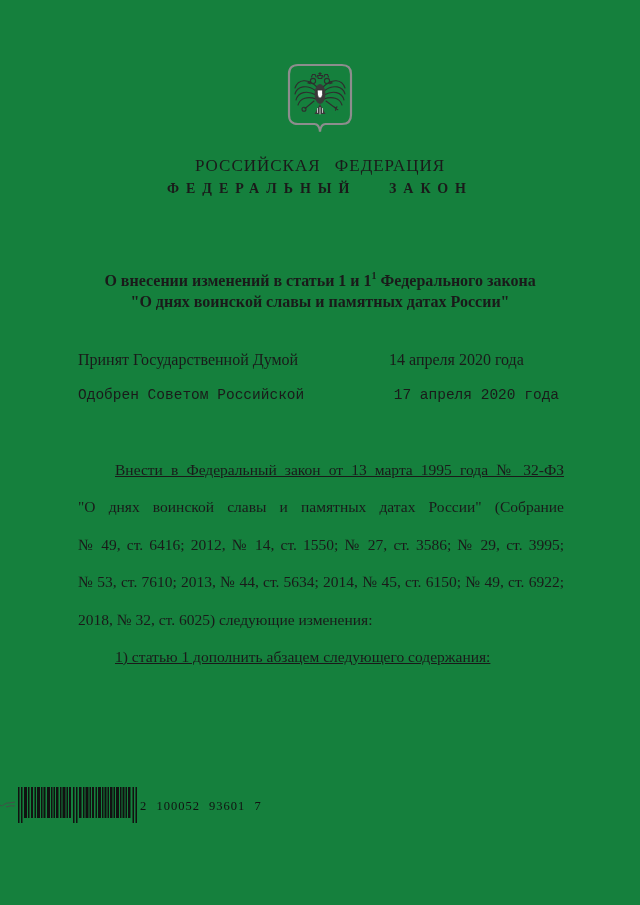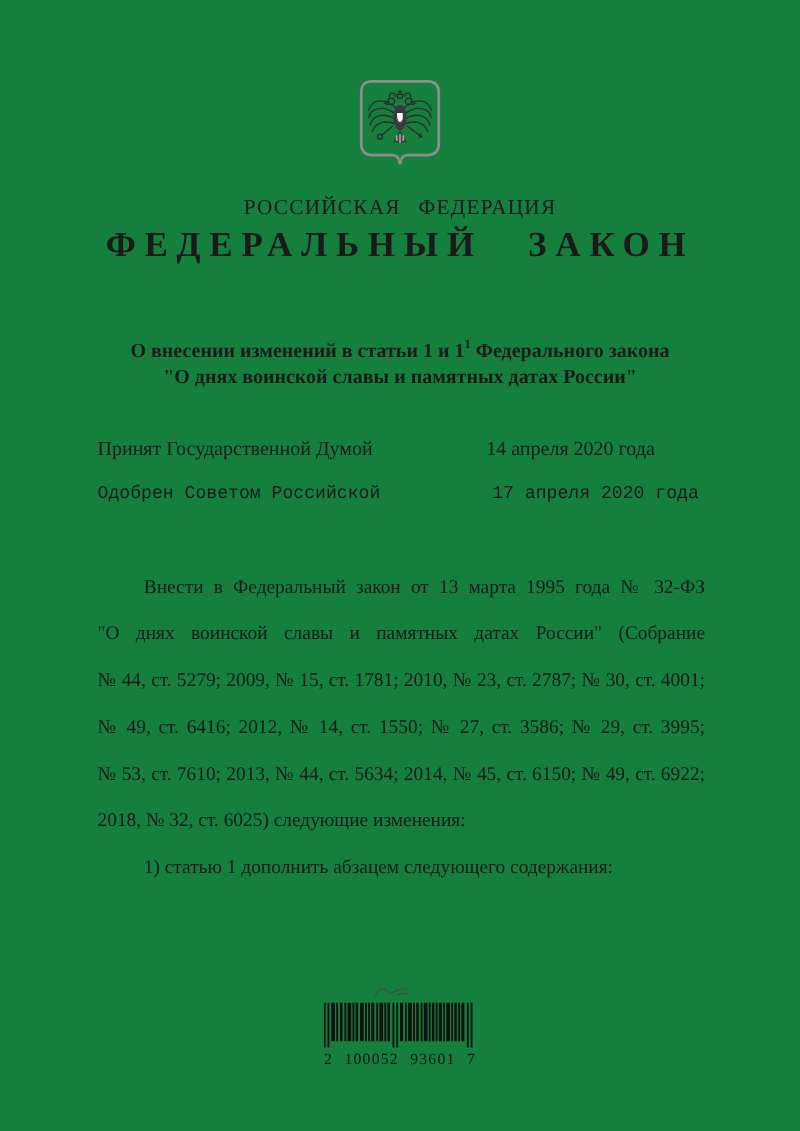--- a/index.html
+++ b/index.html
@@ -16,21 +16,21 @@
   
   .crest { position: absolute; left: 286px; top: 63px; width: 68px; height: 88px; }
 
   
   .country {
     position: absolute; top: 156px; left: 0; width: 640px;
     text-align: center; font-size: 17px; letter-spacing: 1px; word-spacing: 9px;
   }
   .doctype {
     position: absolute; top: 181px; left: 0; width: 640px;
-    text-align: center; font-size: 28px; font-weight: bold;
+    text-align: center; font-size: 14px; font-weight: bold;
     letter-spacing: 7px; word-spacing: 22px; white-space: nowrap;
   }
 
   
   .law-title {
     position: absolute; top: 266px; left: 70px; width: 500px;
     text-align: center; font-weight: bold; font-size: 16px; line-height: 21px;
   }
   .law-title sup { font-size: 10px; position: relative; top: -1px; }
 
@@ -40,26 +40,26 @@
   .arow .alabel { display: inline-block; width: 307px; }
   .arow.mono { font-family: "Liberation Mono", "DejaVu Sans Mono", monospace; font-size: 14.5px; }
 
   
   .body-text { position: absolute; left: 78px; top: 451px; width: 486px; font-size: 15.5px; }
   .bline {
     height: 37.4px; line-height: 37.4px;
     text-align: justify; text-align-last: justify;
   }
   .bline.plain { text-align: left; text-align-last: left; }
-  .bline.indent { text-indent: 37px; }
+  .bline.indent { text-indent: 37px; text-decoration: underline; }
 
   
   .barcode-block {
     position: absolute; left: 0; top: 787px; width: 640px;
-    display: flex; flex-direction: column; align-items: center;
+    display: flex; flex-direction: row; align-items: center;
   }
   .squiggle { margin-bottom: 2px; margin-left: -14px; }
   .digits {
     font-size: 12.5px; letter-spacing: 1px; word-spacing: 5px;
     margin-top: 1px; color: #111;
   }
 </style>
 </head>
 <body>
 
@@ -112,21 +112,20 @@
     </div>
     <div class="arow mono">
       <span class="alabel">Одобрен Советом Российской</span>
       <span class="adate">17 апреля 2020 года</span>
     </div>
   </div>
 
   <div class="body-text">
     <div class="bline indent">Внести в Федеральный закон от 13 марта 1995 года № 32-ФЗ</div>
     <div class="bline">"О днях воинской славы и памятных датах России" (Собрание</div>
-    <div class="bline">№ 44, ст. 5279; 2009, № 15, ст. 1781; 2010, № 23, ст. 2787; № 30, ст. 4001;</div>
     <div class="bline">№ 49, ст. 6416; 2012, № 14, ст. 1550; № 27, ст. 3586; № 29, ст. 3995;</div>
     <div class="bline">№ 53, ст. 7610; 2013, № 44, ст. 5634; 2014, № 45, ст. 6150; № 49, ст. 6922;</div>
     <div class="bline plain">2018, № 32, ст. 6025) следующие изменения:</div>
     <div class="bline plain indent">1) статью 1 дополнить абзацем следующего содержания:</div>
   </div>
 
   <div class="barcode-block">
     <svg class="squiggle" width="32" height="13" viewBox="0 0 32 13">
       <path d="M3,10 C7,2 11,3 14,7 C16,10 19,4 23,5 L29,4 M20,9 q5,-2 9,-1" stroke="#4a4a4a" fill="none" stroke-width="0.9"></path>
     </svg>

